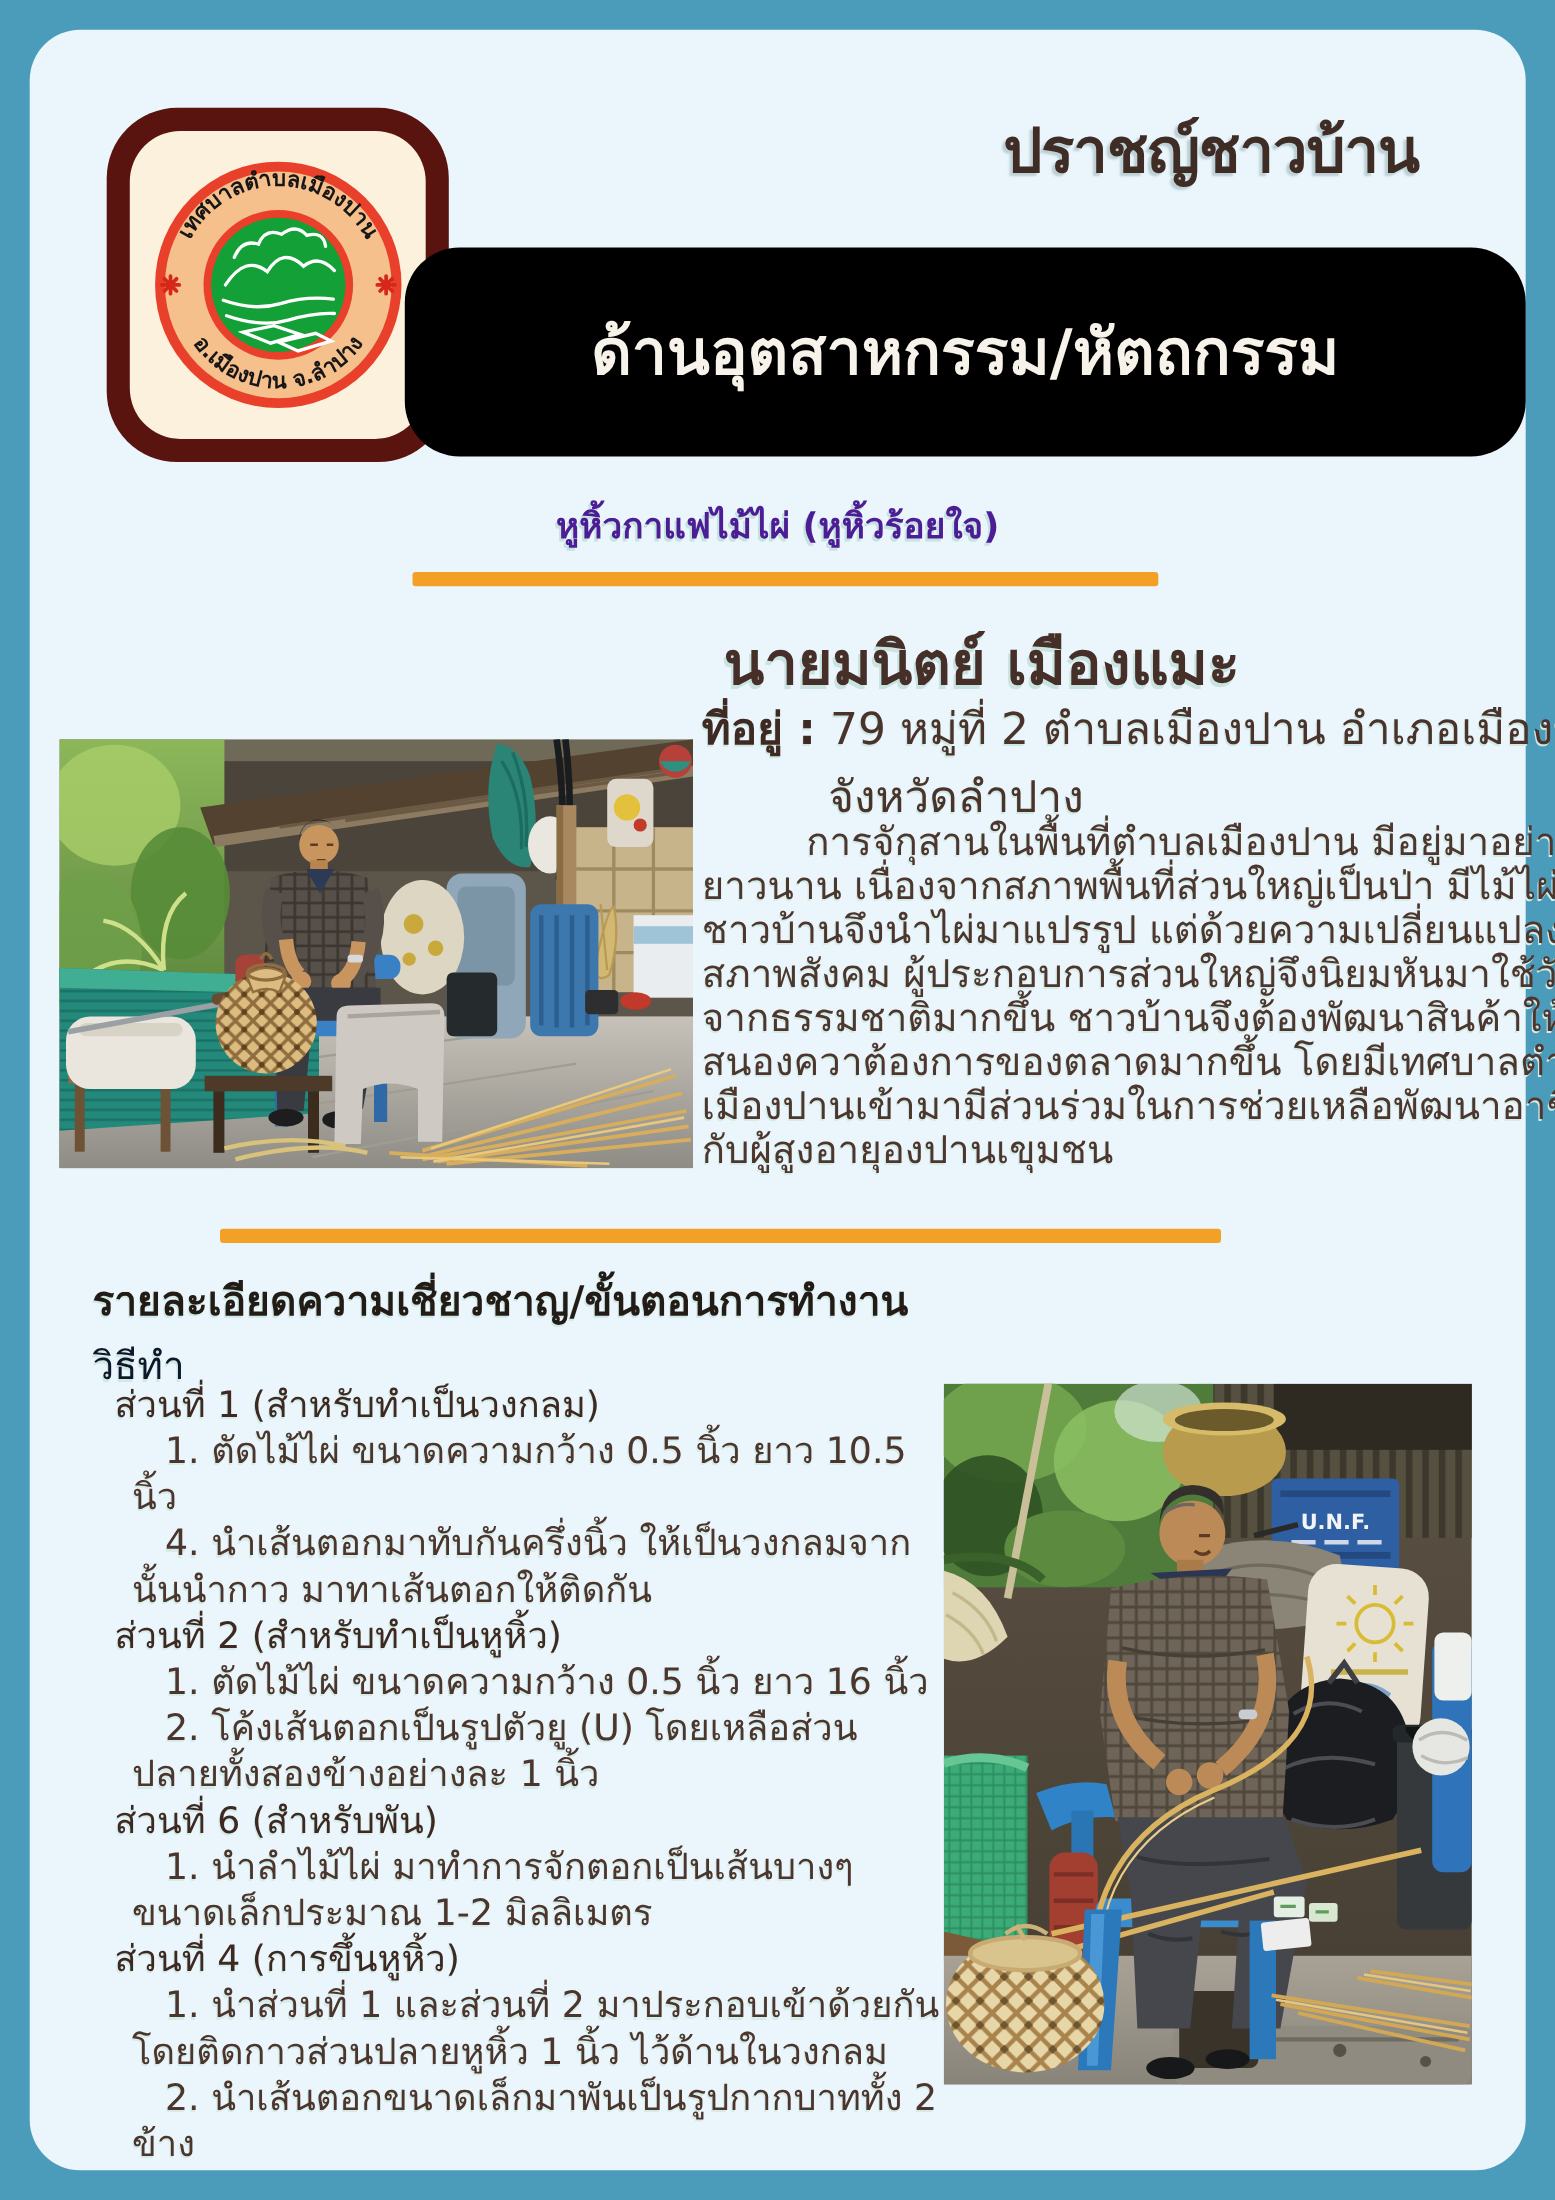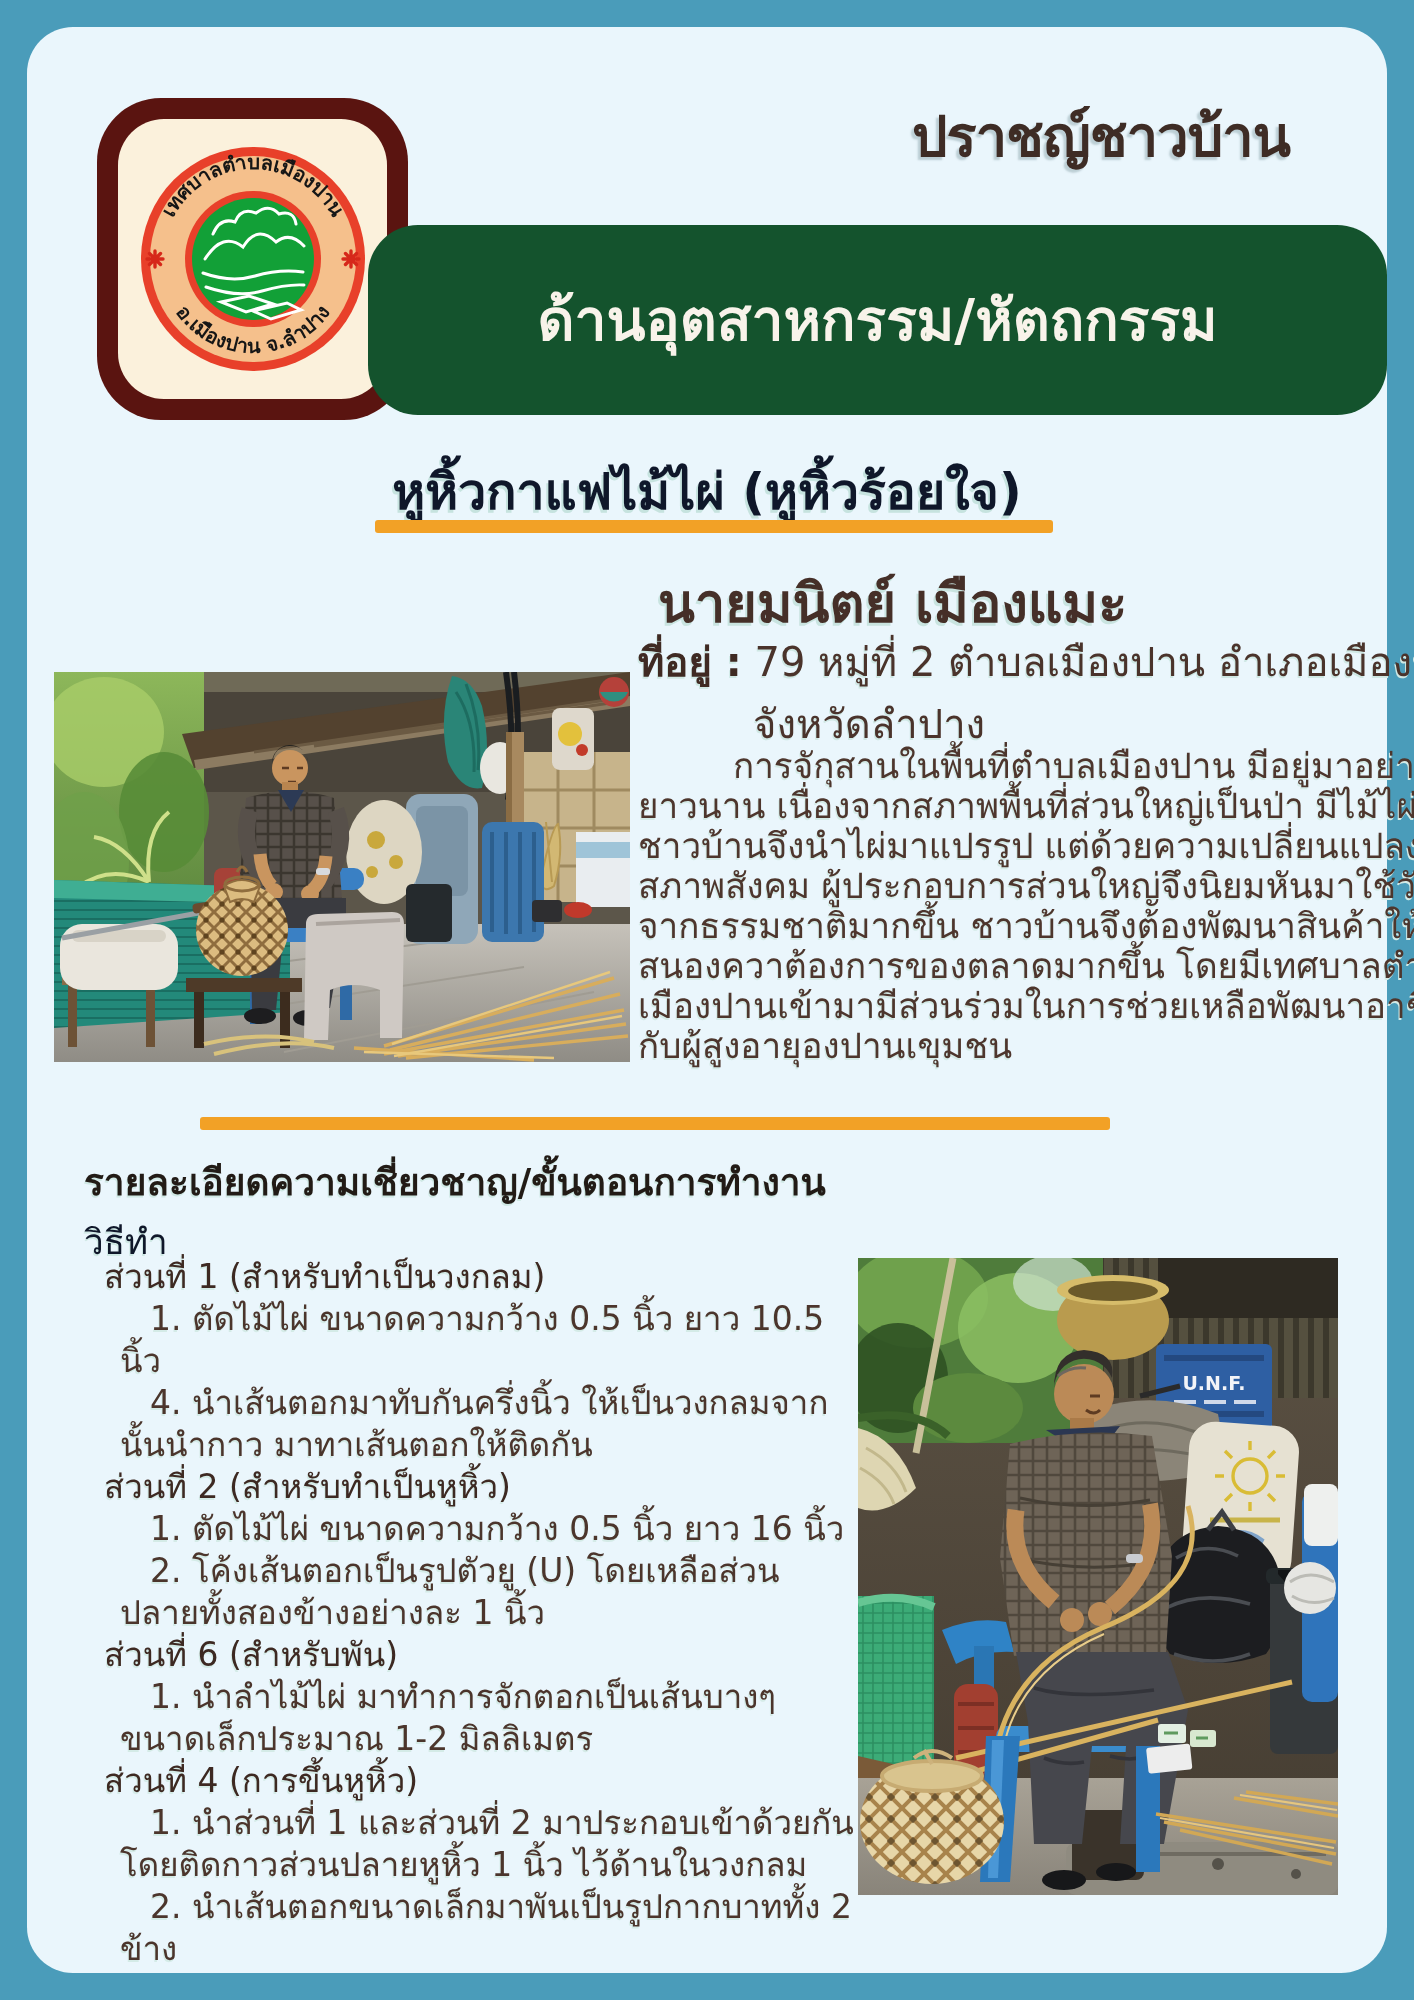--- a/index.html
+++ b/index.html
@@ -6,26 +6,26 @@
   .page{position:relative;width:1414px;height:2000px;background:#4A9CBA;overflow:hidden;
         font-family:"DejaVu Sans","Liberation Sans",sans-serif;}
   .panel{position:absolute;left:27px;top:27px;width:1360px;height:1946px;background:#EAF6FC;border-radius:46px;}
   
   .logo-frame{position:absolute;left:97px;top:98px;width:311px;height:322px;background:#5A1410;border-radius:64px;}
   .logo-inner{position:absolute;left:21px;top:21px;right:21px;bottom:21px;background:#FBF1DC;border-radius:46px;
               display:flex;align-items:center;justify-content:center;}
   
   .big-title{position:absolute;left:560px;top:92px;width:730px;text-align:right;font-size:56px;font-weight:800;
              color:#3E2C25;text-shadow:-3px 3px 2px rgba(104,136,140,.35);letter-spacing:-1px;}
-  .brown-box{position:absolute;left:368px;top:225px;width:1019px;height:190px;background:#14532d;border-radius:50px 50px 50px 50px;
+  .brown-box{position:absolute;left:368px;top:225px;width:1019px;height:190px;background:#000000;border-radius:50px 50px 50px 50px;
              display:flex;align-items:center;justify-content:center;}
   .brown-box .sub{font-size:57px;font-weight:600;color:#F8F3EA;letter-spacing:0;}
   
-  .product-title{position:absolute;left:0;top:452px;width:1414px;text-align:center;font-size:50px;font-weight:800;
-                 color:#0f172a;text-shadow:-2px 3px 0 #c6e3df;}
+  .product-title{position:absolute;left:0;top:452px;width:1414px;text-align:center;font-size:32px;font-weight:800;
+                 color:#4c1d95;text-shadow:-2px 3px 0 #c6e3df;}
   .rule1{position:absolute;left:375px;top:520px;width:678px;height:13px;background:#F2A126;border-radius:3px;}
   .person-name{position:absolute;left:658px;top:560px;font-size:54px;font-weight:800;color:#452F28;text-shadow:-2px 3px 0 #c9e4e0;}
   .addr1{position:absolute;left:638px;top:630px;font-size:40px;color:#4A332B;text-shadow:-1px 2px 0 #cfe8e4;white-space:nowrap;}
   .addr1 b{font-weight:800;color:#3F2A23;}
   .addr2{position:absolute;left:753px;top:692px;font-size:40px;color:#4A332B;text-shadow:-1px 2px 0 #cfe8e4;}
   .para{position:absolute;left:638px;top:746px;width:740px;font-size:35px;color:#4D362D;text-shadow:-1px 2px 0 #d4ebe7;}
   .para div{line-height:40px;white-space:nowrap;}
   .para div.first{padding-left:95px;}
   
   .rule2{position:absolute;left:200px;top:1117px;width:910px;height:13px;background:#F2A126;border-radius:3px;}

